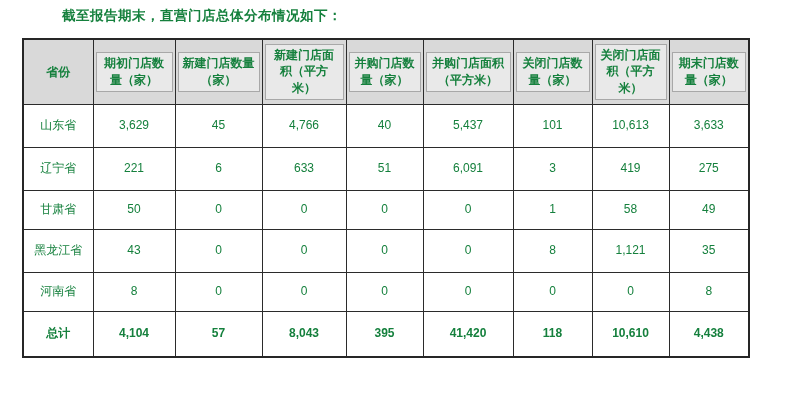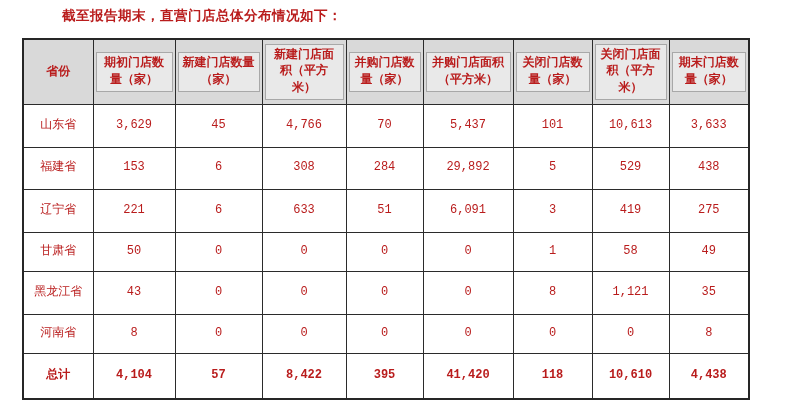--- a/index.html
+++ b/index.html
@@ -2,22 +2,22 @@
 <html><head>
 <meta charset="utf-8">
 <style>
   * { box-sizing: border-box; }
   html, body { margin: 0; padding: 0; background: #ffffff; }
   .page {
     position: relative;
     width: 791px;
     height: 410px;
     background: #ffffff;
-    font-family: Liberation Mono, monospace;
-    color: #b91c1c;
+    font-family: Liberation Sans, sans-serif;
+    color: #15803d;
     overflow: hidden;
   }
   .doc-title {
     position: absolute;
     left: 62px;
     top: 7px;
     font-size: 13.5px;
     font-weight: bold;
     letter-spacing: 0.5px;
     white-space: nowrap;
@@ -98,36 +98,25 @@
         <th><span class="hbox">关闭门店面积（平方米）</span></th>
         <th><span class="hbox">期末门店数量（家）</span></th>
       </tr>
     </thead>
     <tbody>
       <tr class="r1">
         <td>山东省</td>
         <td>3,629</td>
         <td>45</td>
         <td>4,766</td>
-        <td>70</td>
+        <td>40</td>
         <td>5,437</td>
         <td>101</td>
         <td>10,613</td>
         <td>3,633</td>
-      </tr>
-      <tr class="r2">
-        <td>福建省</td>
-        <td>153</td>
-        <td>6</td>
-        <td>308</td>
-        <td>284</td>
-        <td>29,892</td>
-        <td>5</td>
-        <td>529</td>
-        <td>438</td>
       </tr>
       <tr class="r3">
         <td>辽宁省</td>
         <td>221</td>
         <td>6</td>
         <td>633</td>
         <td>51</td>
         <td>6,091</td>
         <td>3</td>
         <td>419</td>
@@ -163,21 +152,21 @@
         <td>0</td>
         <td>0</td>
         <td>0</td>
         <td>0</td>
         <td>8</td>
       </tr>
       <tr class="total-row">
         <td>总计</td>
         <td>4,104</td>
         <td>57</td>
-        <td>8,422</td>
+        <td>8,043</td>
         <td>395</td>
         <td>41,420</td>
         <td>118</td>
         <td>10,610</td>
         <td>4,438</td>
       </tr>
     </tbody>
   </table>
 
 </div>

